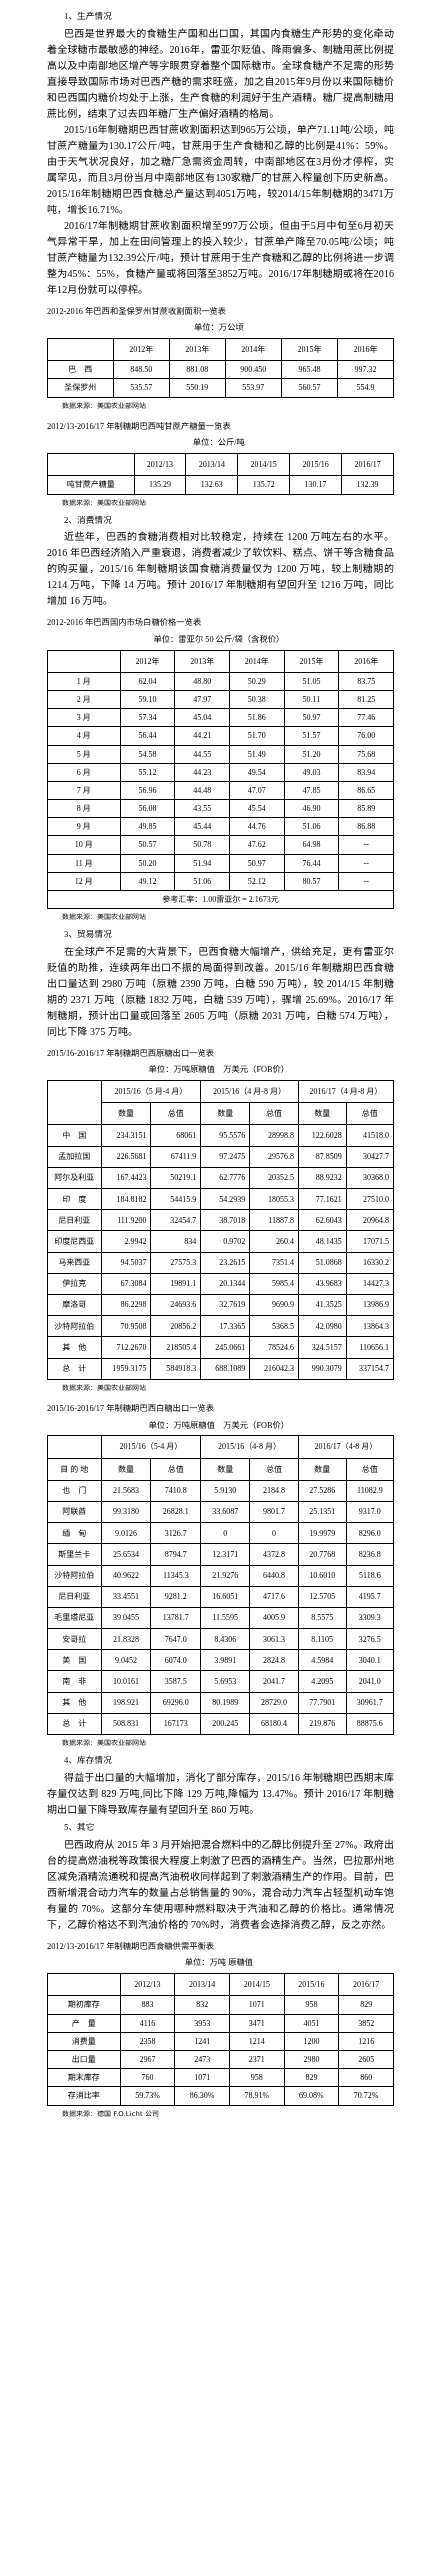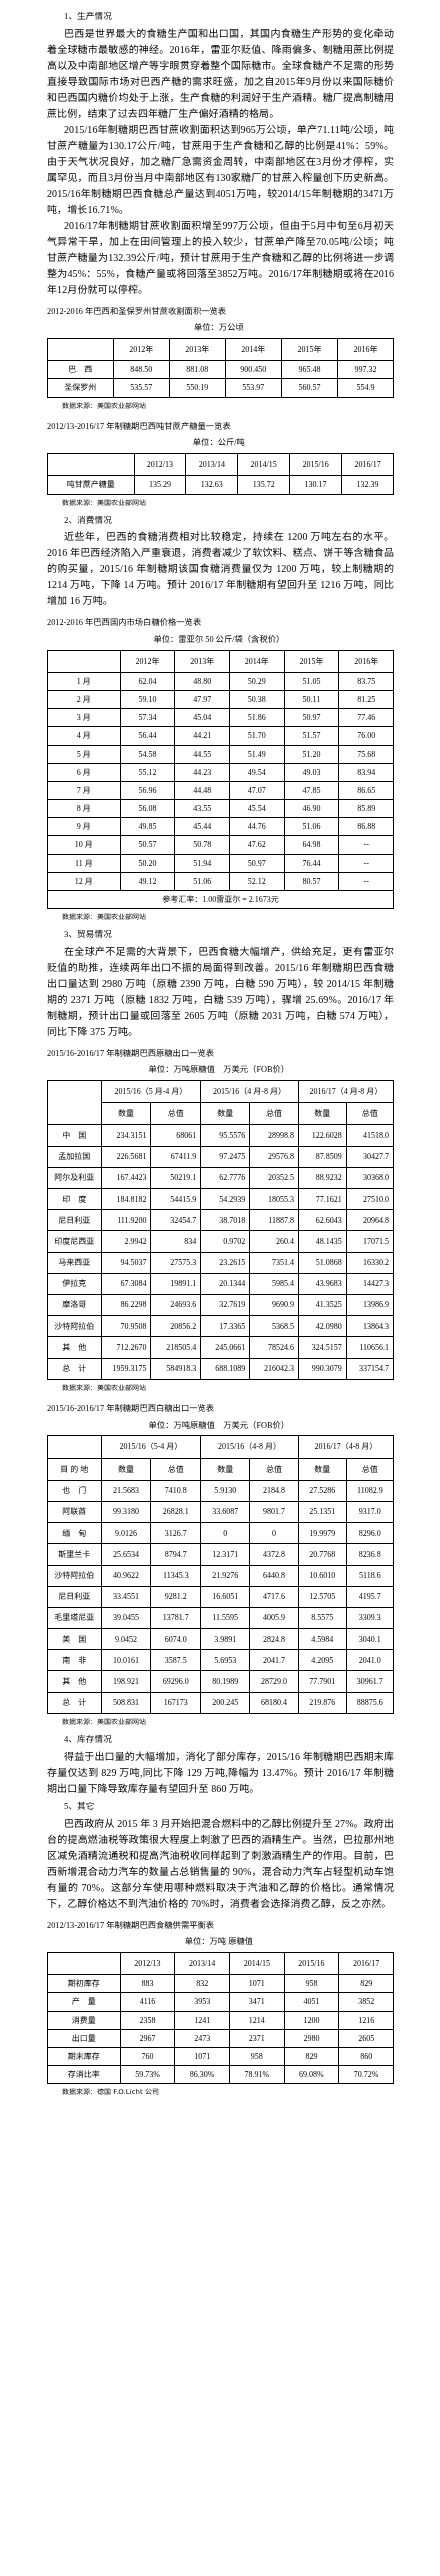--- a/index.html
+++ b/index.html
@@ -529,20 +529,29 @@
       <tr class="tall">
           <td class="lbl tall sm">毛里塔尼亚</td>
           <td class="tall">39.0455</td>
           <td class="tall">13781.7</td>
           <td class="tall">11.5595</td>
           <td class="tall">4005.9</td>
           <td class="tall">8.5575</td>
           <td class="tall">3309.3</td>
         </tr>
       <tr class="tall">
+          <td class="lbl tall">安哥拉</td>
+          <td class="tall">21.8328</td>
+          <td class="tall">7647.0</td>
+          <td class="tall">8.4306</td>
+          <td class="tall">3061.3</td>
+          <td class="tall">8.1105</td>
+          <td class="tall">3276.5</td>
+        </tr>
+      <tr class="tall">
           <td class="lbl tall">美　国</td>
           <td class="tall">9.0452</td>
           <td class="tall">6074.0</td>
           <td class="tall">3.9891</td>
           <td class="tall">2824.8</td>
           <td class="tall">4.5984</td>
           <td class="tall">3040.1</td>
         </tr>
       <tr class="tall">
           <td class="lbl tall">南　非</td>

